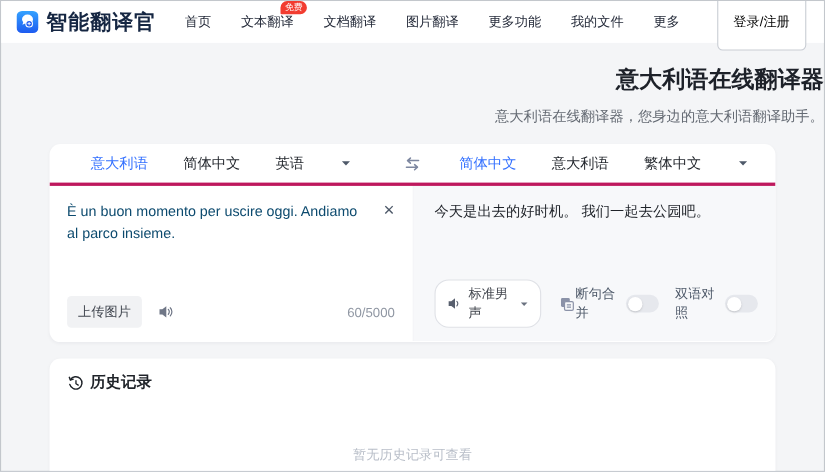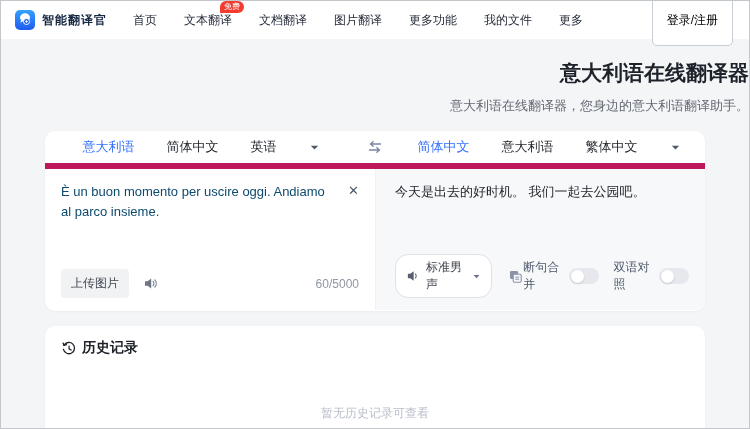--- a/index.html
+++ b/index.html
@@ -11,21 +11,21 @@
     overflow:hidden;
     border:1px solid #c3c7cc;
   }
   
   .nav {
     height:38px; background:#ffffff;
     display:flex; align-items:center;
     padding:0 16px 0 14px;
   }
   .logo { display:flex; align-items:center; gap:7px; }
-  .logo-text { font-size:12px; font-weight:700; color:#152642; letter-spacing:1px; }
+  .logo-text { font-size:19px; font-weight:700; color:#152642; letter-spacing:1px; }
   .menu { display:flex; align-items:center; gap:27px; margin-left:26px; }
   .menu-item { position:relative; font-size:12px; color:#252b3a; cursor:pointer; white-space:nowrap; }
   .badge {
     position:absolute; top:-11px; right:-12px;
     background:#f23c30; color:#fff;
     font-size:8px; line-height:1;
     padding:2px 4px 2px;
     border-radius:7px 7px 7px 1px;
   }
   .login-btn {
@@ -40,21 +40,21 @@
   .hero h1 { font-size:21px; font-weight:700; color:#1d2129; line-height:26px; }
   .hero p { margin-top:11px; font-size:13px; color:#646a73; line-height:17px; }
   
   .card {
     width:660px; margin:0 auto; background:#fff;
     border-radius:10px;
     box-shadow:0 1px 3px rgba(31,35,41,0.04);
   }
   .translator { margin-top:17px; height:180px; overflow:hidden; }
   
-  .tabrow { display:flex; align-items:center; height:38px; border-bottom:6px solid #be185d; }
+  .tabrow { display:flex; align-items:center; height:38px; border-bottom:3px solid #be185d; }
   .tabgroup { flex:1; display:flex; align-items:center; justify-content:center; gap:32px; }
   .tab { font-size:13px; color:#1f2329; cursor:pointer; white-space:nowrap; }
   .tab.active { color:#3370ff; }
   .chev { display:flex; align-items:center; cursor:pointer; }
   .swap { width:36px; display:flex; justify-content:center; cursor:pointer; color:#7d87a0; }
   
   .panels { display:flex; height:141px; }
   .panel { width:330px; display:flex; flex-direction:column; padding:13px 16px 12px; }
   .panel.dst { background:#f7f8fa; border-left:1px solid #f0f1f3; border-radius:0 0 10px 0;padding-left:19px; }
   .textwrap { flex:1; display:flex; align-items:flex-start; }

